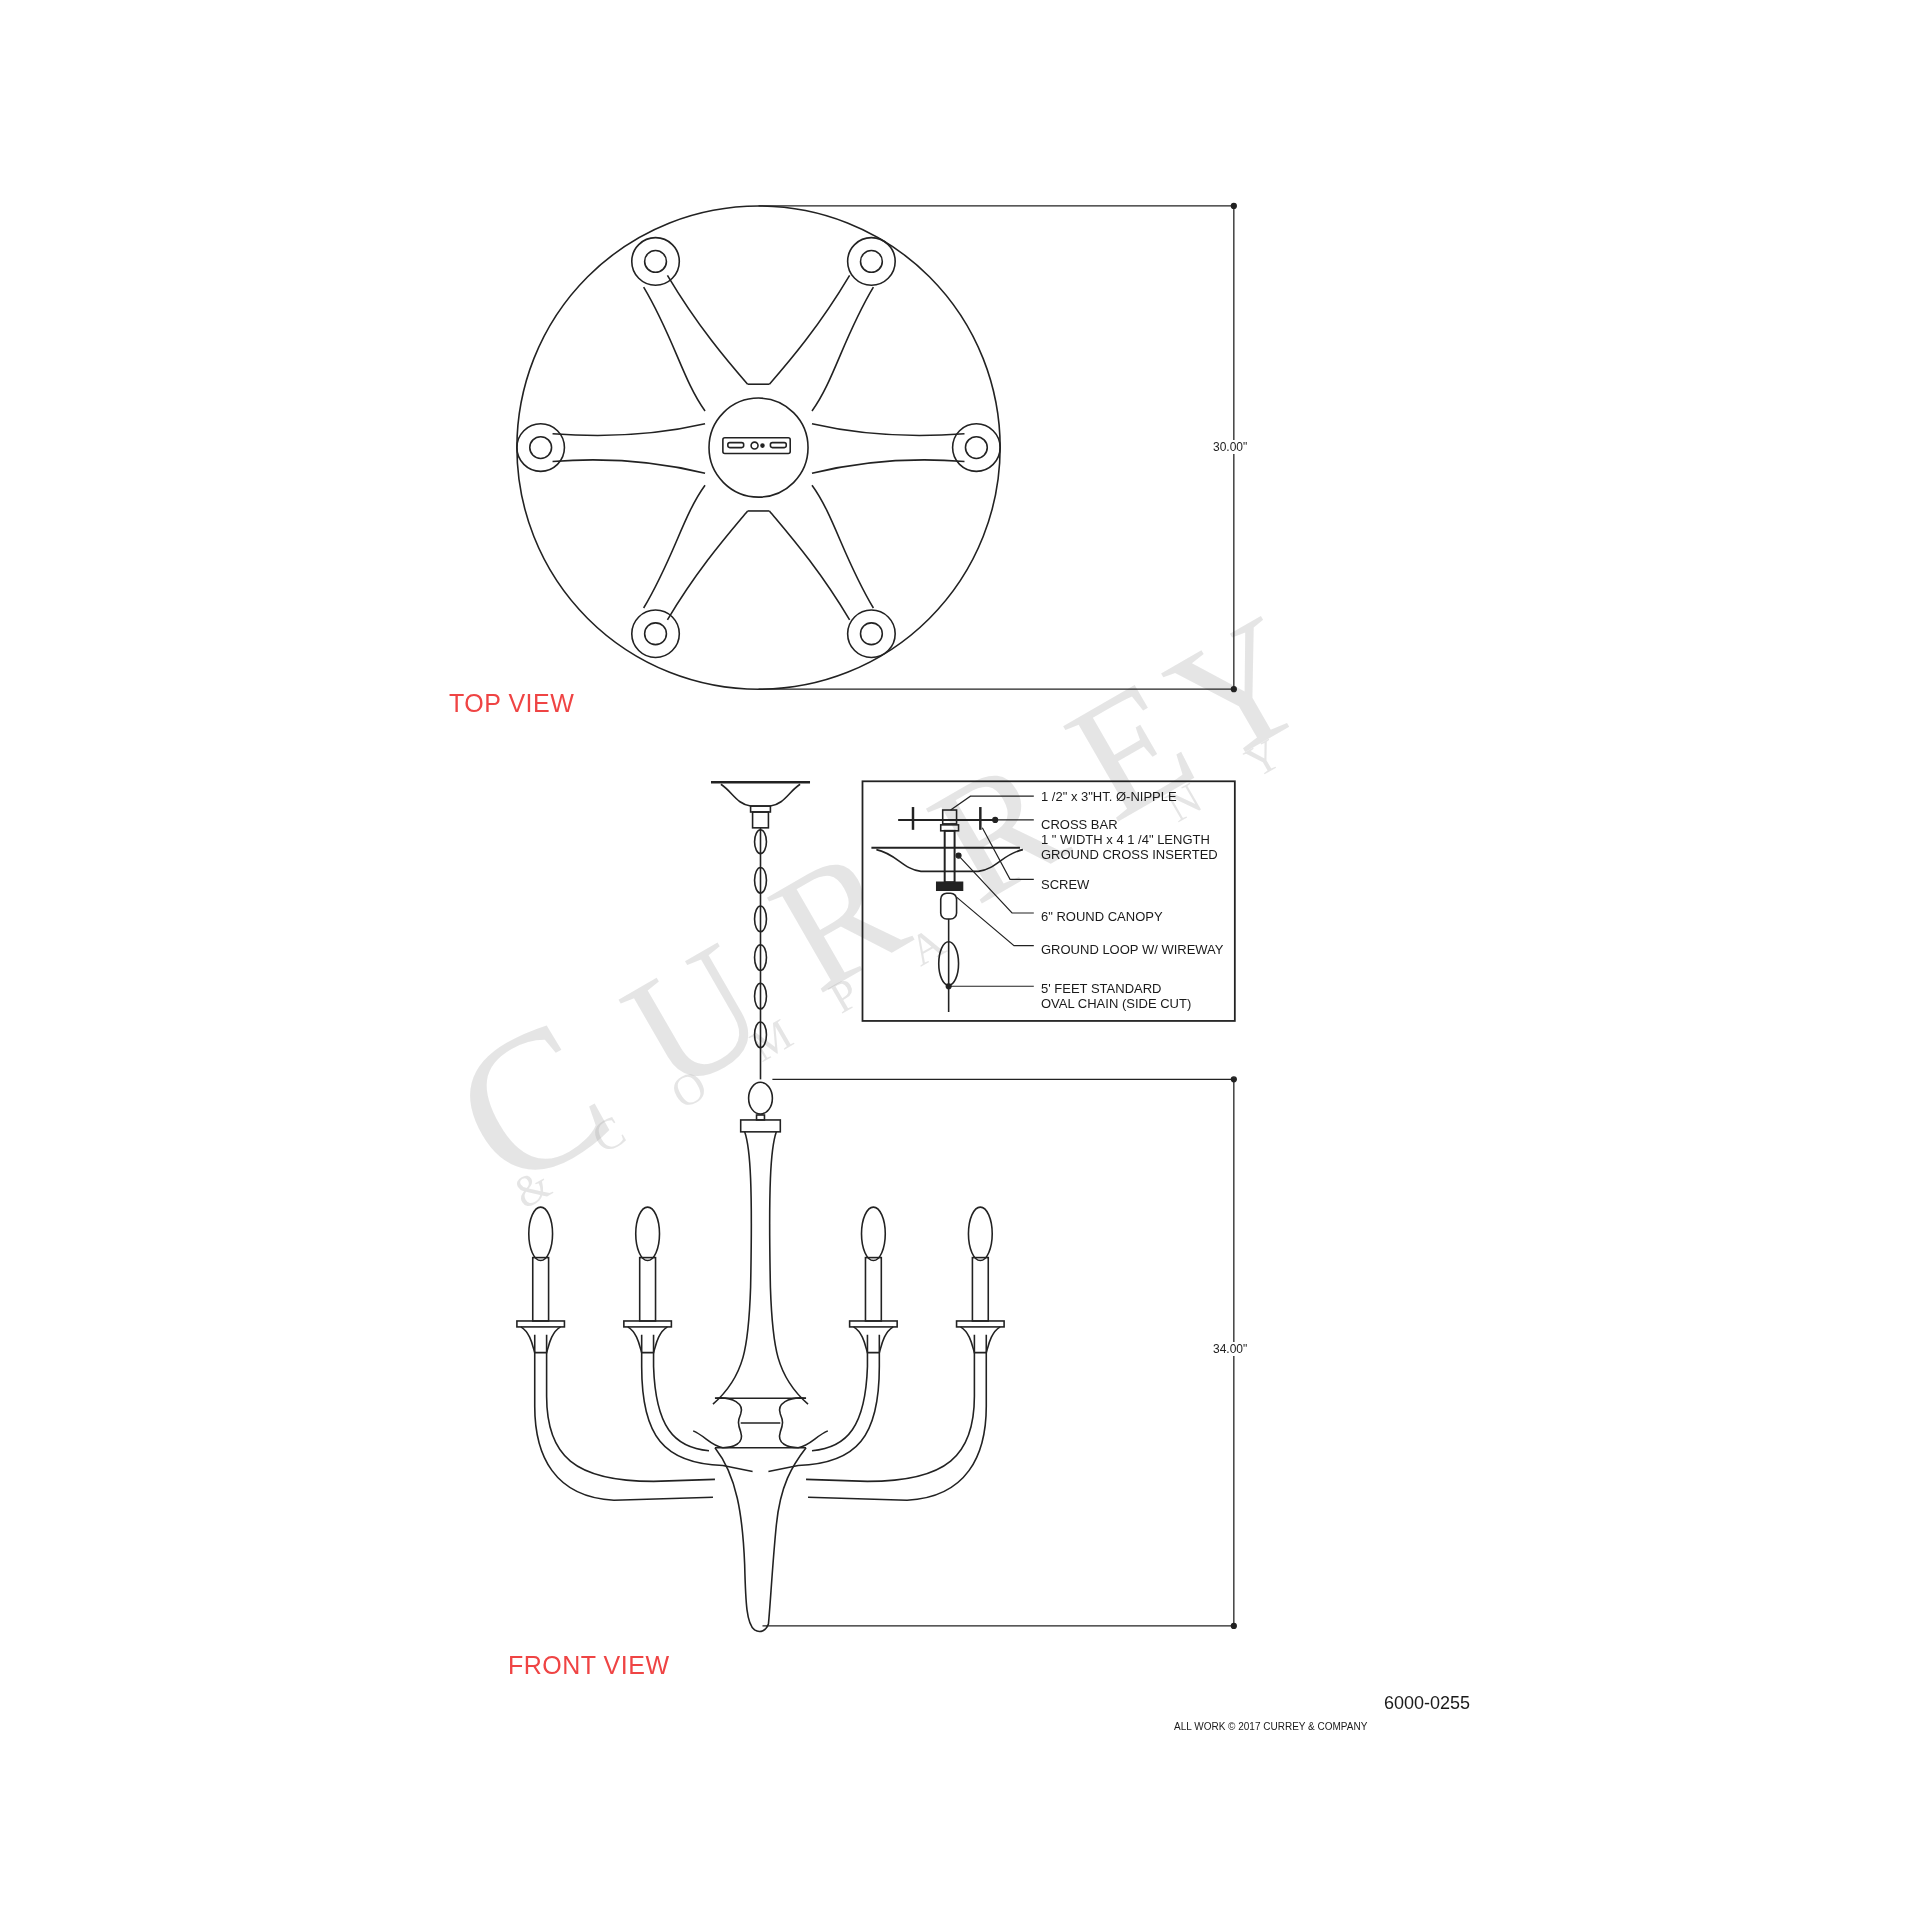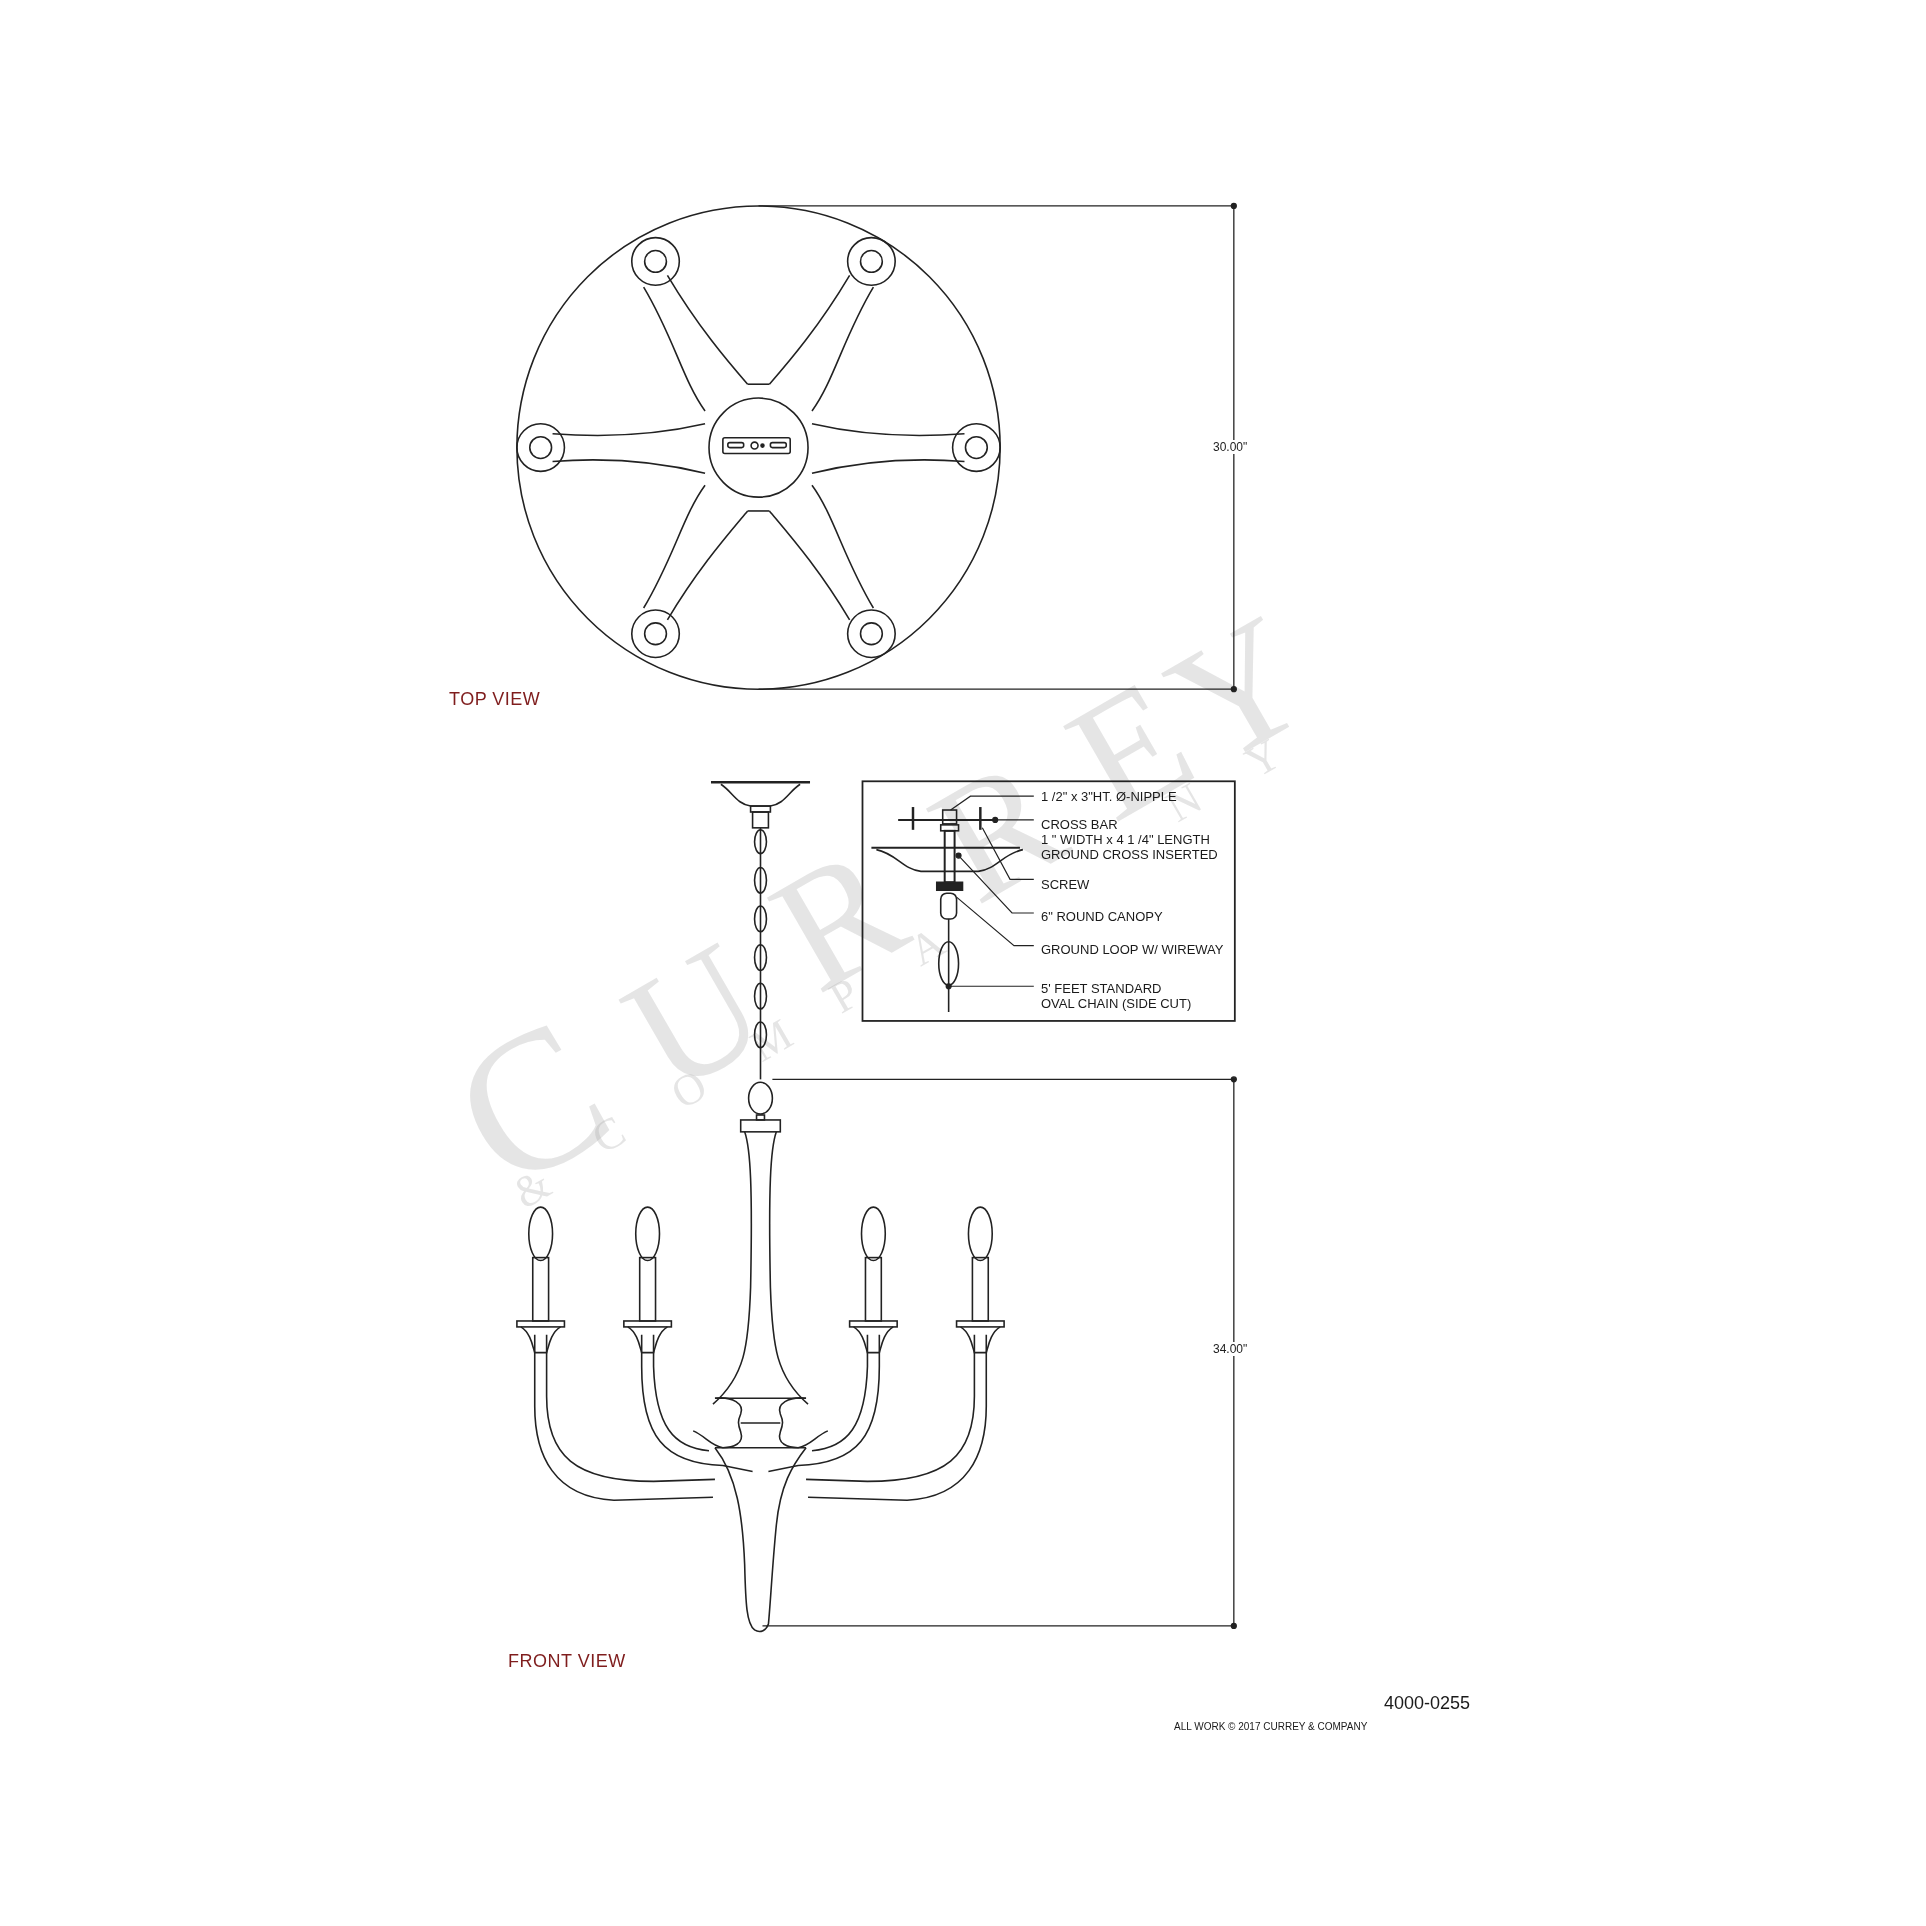--- a/index.html
+++ b/index.html
@@ -1,18 +1,18 @@
 <!DOCTYPE html>
 <html><head>
 <meta charset="utf-8">
 <style>
   html, body { margin: 0; padding: 0; background: #ffffff; }
   body { width: 1927px; height: 1927px; position: relative; overflow: hidden; font-family: "Liberation Sans", sans-serif; color: #111; }
   svg.drawing { position: absolute; left: 0; top: 0; width: 1927px; height: 1927px; }
-  .view-label { position: absolute; font-size: 18px; letter-spacing: 0.5px; color: #7f1d1d; }
+  .view-label { position: absolute; font-size: 25px; letter-spacing: 0.5px; color: #ef4444; }
   .dim-label { position: absolute; font-size: 12px; color: #222; background: #fff; padding: 0 1px; }
   .detail-label { position: absolute; font-size: 13px; line-height: 15px; color: #1a1a1a; white-space: nowrap; }
   .part-no { position: absolute; font-size: 18px; color: #1a1a1a; }
   .copyright { position: absolute; font-size: 10px; color: #1a1a1a; white-space: nowrap; }
   .watermark { position: absolute; font-family: "Liberation Serif", serif; color: rgba(160,160,160,0.28); pointer-events: none; }
 </style>
 </head>
 <body>
 
 <div>
@@ -235,15 +235,15 @@
   </div>
   <div class="detail-label" style="left:1041px;top:942px;">
     <div>GROUND LOOP W/ WIREWAY</div>
   </div>
   <div class="detail-label" style="left:1041px;top:981px;">
     <div>5' FEET STANDARD</div>
     <div>OVAL CHAIN (SIDE CUT)</div>
   </div>
 </div>
 
-<div class="part-no" style="left:1384px;top:1693px;">4000-0255</div>
+<div class="part-no" style="left:1384px;top:1693px;">6000-0255</div>
 <div class="copyright" style="left:1174px;top:1721px;">ALL WORK © 2017 CURREY &amp; COMPANY</div>
 
 
 </body></html>

